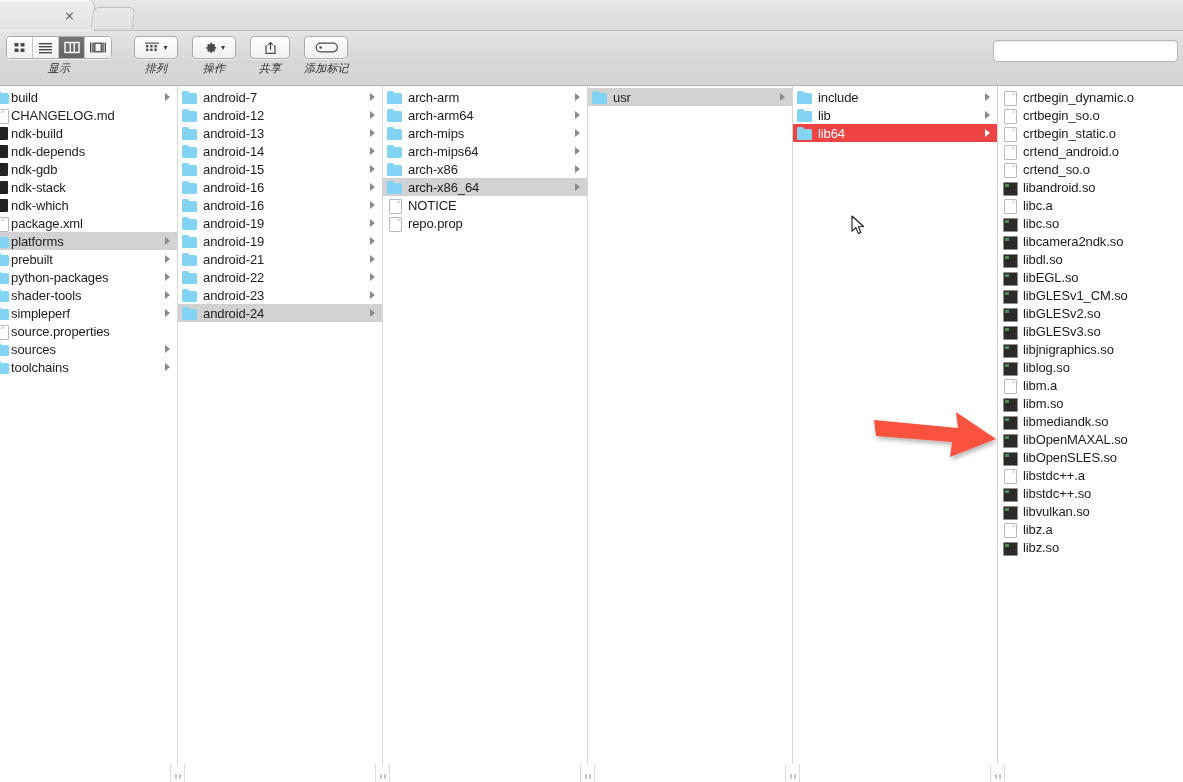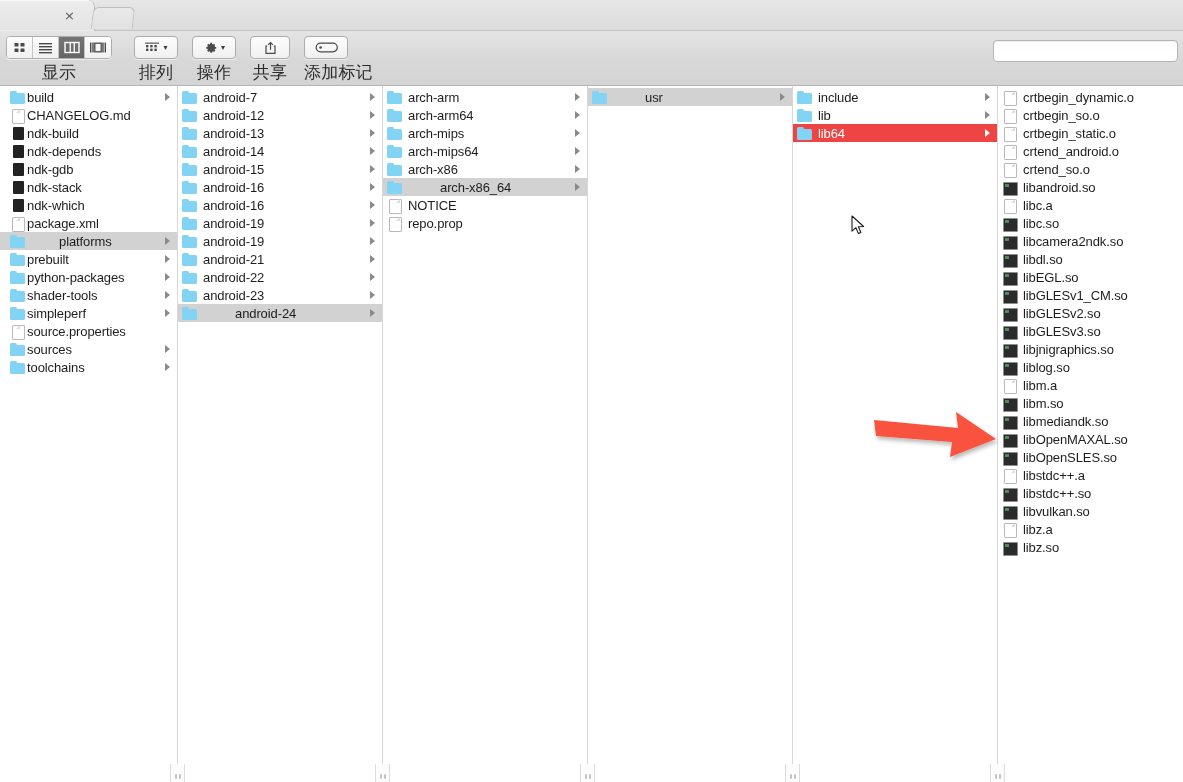--- a/index.html
+++ b/index.html
@@ -73,25 +73,26 @@
     background: linear-gradient(to bottom, #e4e4e4 0%, #d8d8d8 52%, #d4d4d4 100%);
     border-bottom: 1px solid #b4b4b4;
     display: flex;
     align-items: flex-start;
     padding-left: 6px;
     padding-top: 5px;
   }
   .tb-group { position: relative; margin-right: 10px; }
   .tb-label {
     text-align: center;
-    font-size: 17px;
+    font-size: 11px;
     color: #2c2c2c;
     margin-top: 2px;
     font-family: "DejaVu Sans", sans-serif;
     letter-spacing: 0.2px;
+    font-style: italic;
   }
   .seg {
     display: flex;
     height: 23px;
     border: 1px solid #adadad;
     border-radius: 4px;
     overflow: hidden;
     background: #fbfbfb;
     box-shadow: 0 1px 0 rgba(255,255,255,0.6);
   }
@@ -170,21 +171,21 @@
   .col-5 { width: 184px; border-right: none; }
 
   .row {
     position: relative;
     display: flex;
     align-items: center;
     height: 18px;
     padding: 0 4px 0 4px;
     cursor: default;
   }
-  .row.sel-gray { background: #d2d2d2; gap: 32px; }
+  .row.sel-gray { background: #d2d2d2; }
   .row.sel-blue { background: #ef4444; }
   .row.sel-blue .row-label { color: #ffffff; }
 
   .icon {
     width: 15px;
     height: 14px;
     margin-right: 6px;
     flex: 0 0 auto;
     position: relative;
   }
@@ -263,21 +264,21 @@
     top: 50%;
     transform: translateY(-50%);
     width: 0; height: 0;
     border-style: solid;
     border-width: 4px 0 4px 5px;
     border-color: transparent transparent transparent #8a8a8a;
   }
   .row.sel-blue .disclosure { border-left-color: #ffffff; }
 
   
-  .col-0 .row { padding-left: 16px; }
+  .col-0 .row { padding-left: 0; }
   .col-0 .icon { margin-left: -6px; margin-right: 5px; width: 12px; }
 
   
   .grips {
     position: absolute;
     left: 0; right: 0; bottom: 0;
     height: 18px;
     pointer-events: none;
   }
   .grip {

